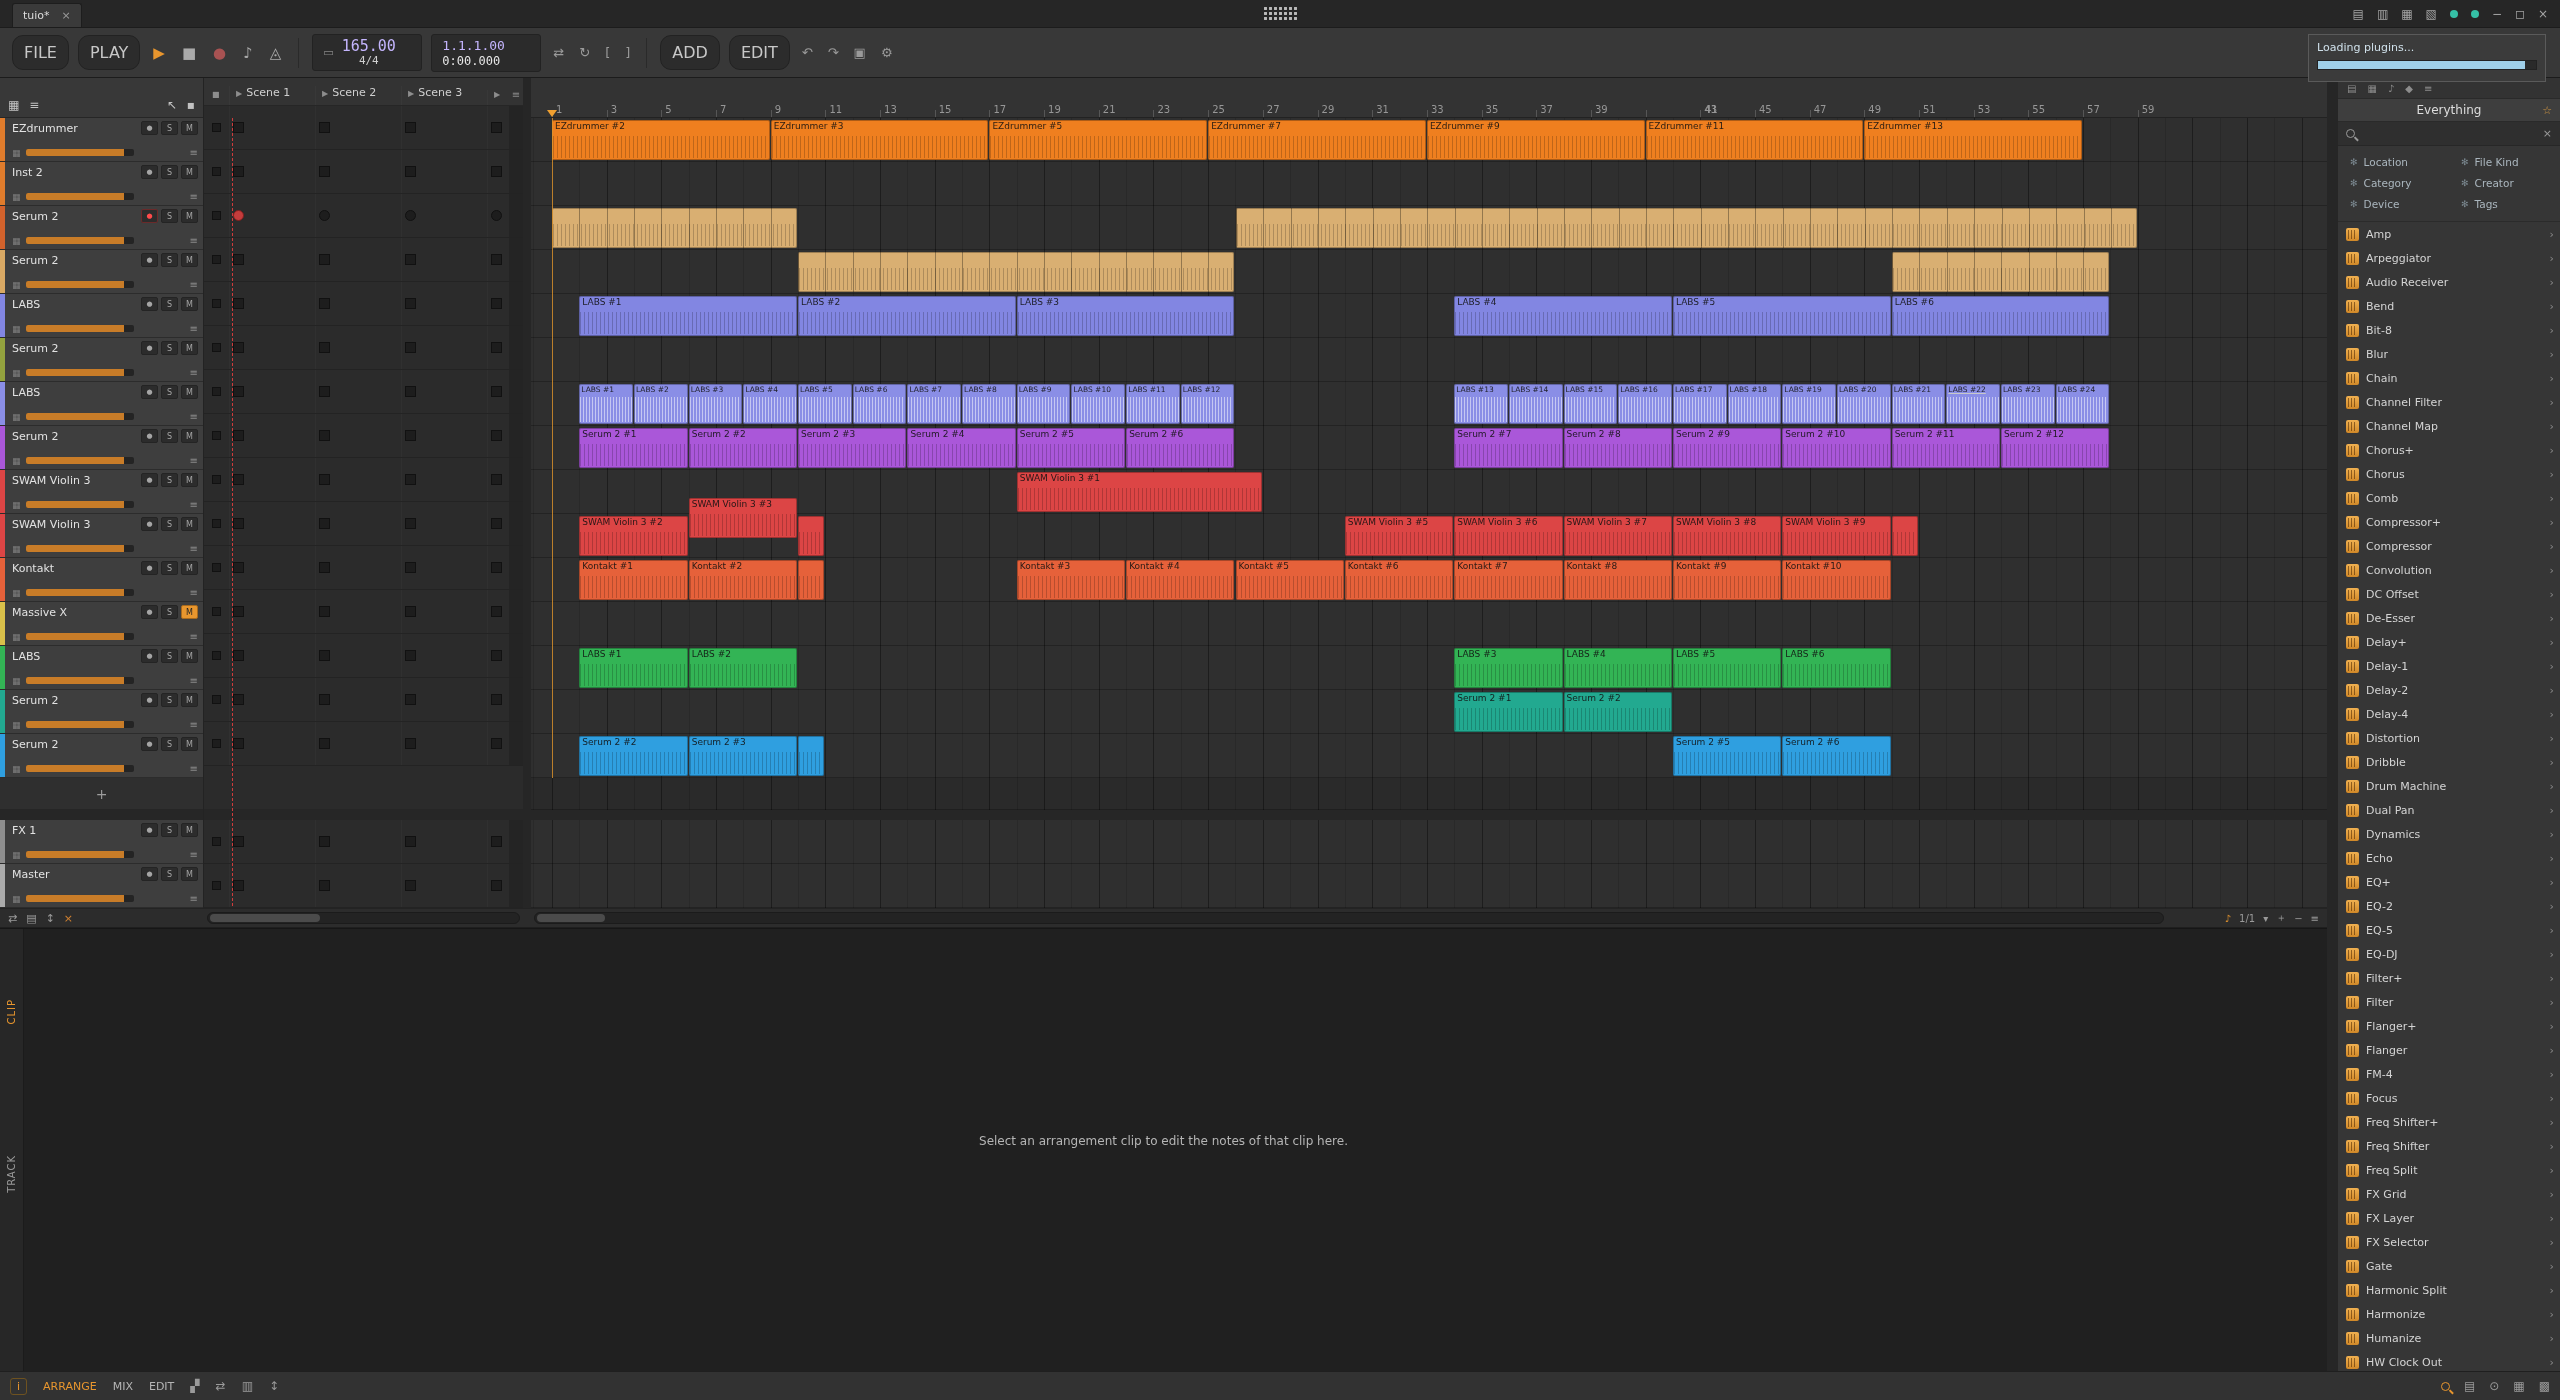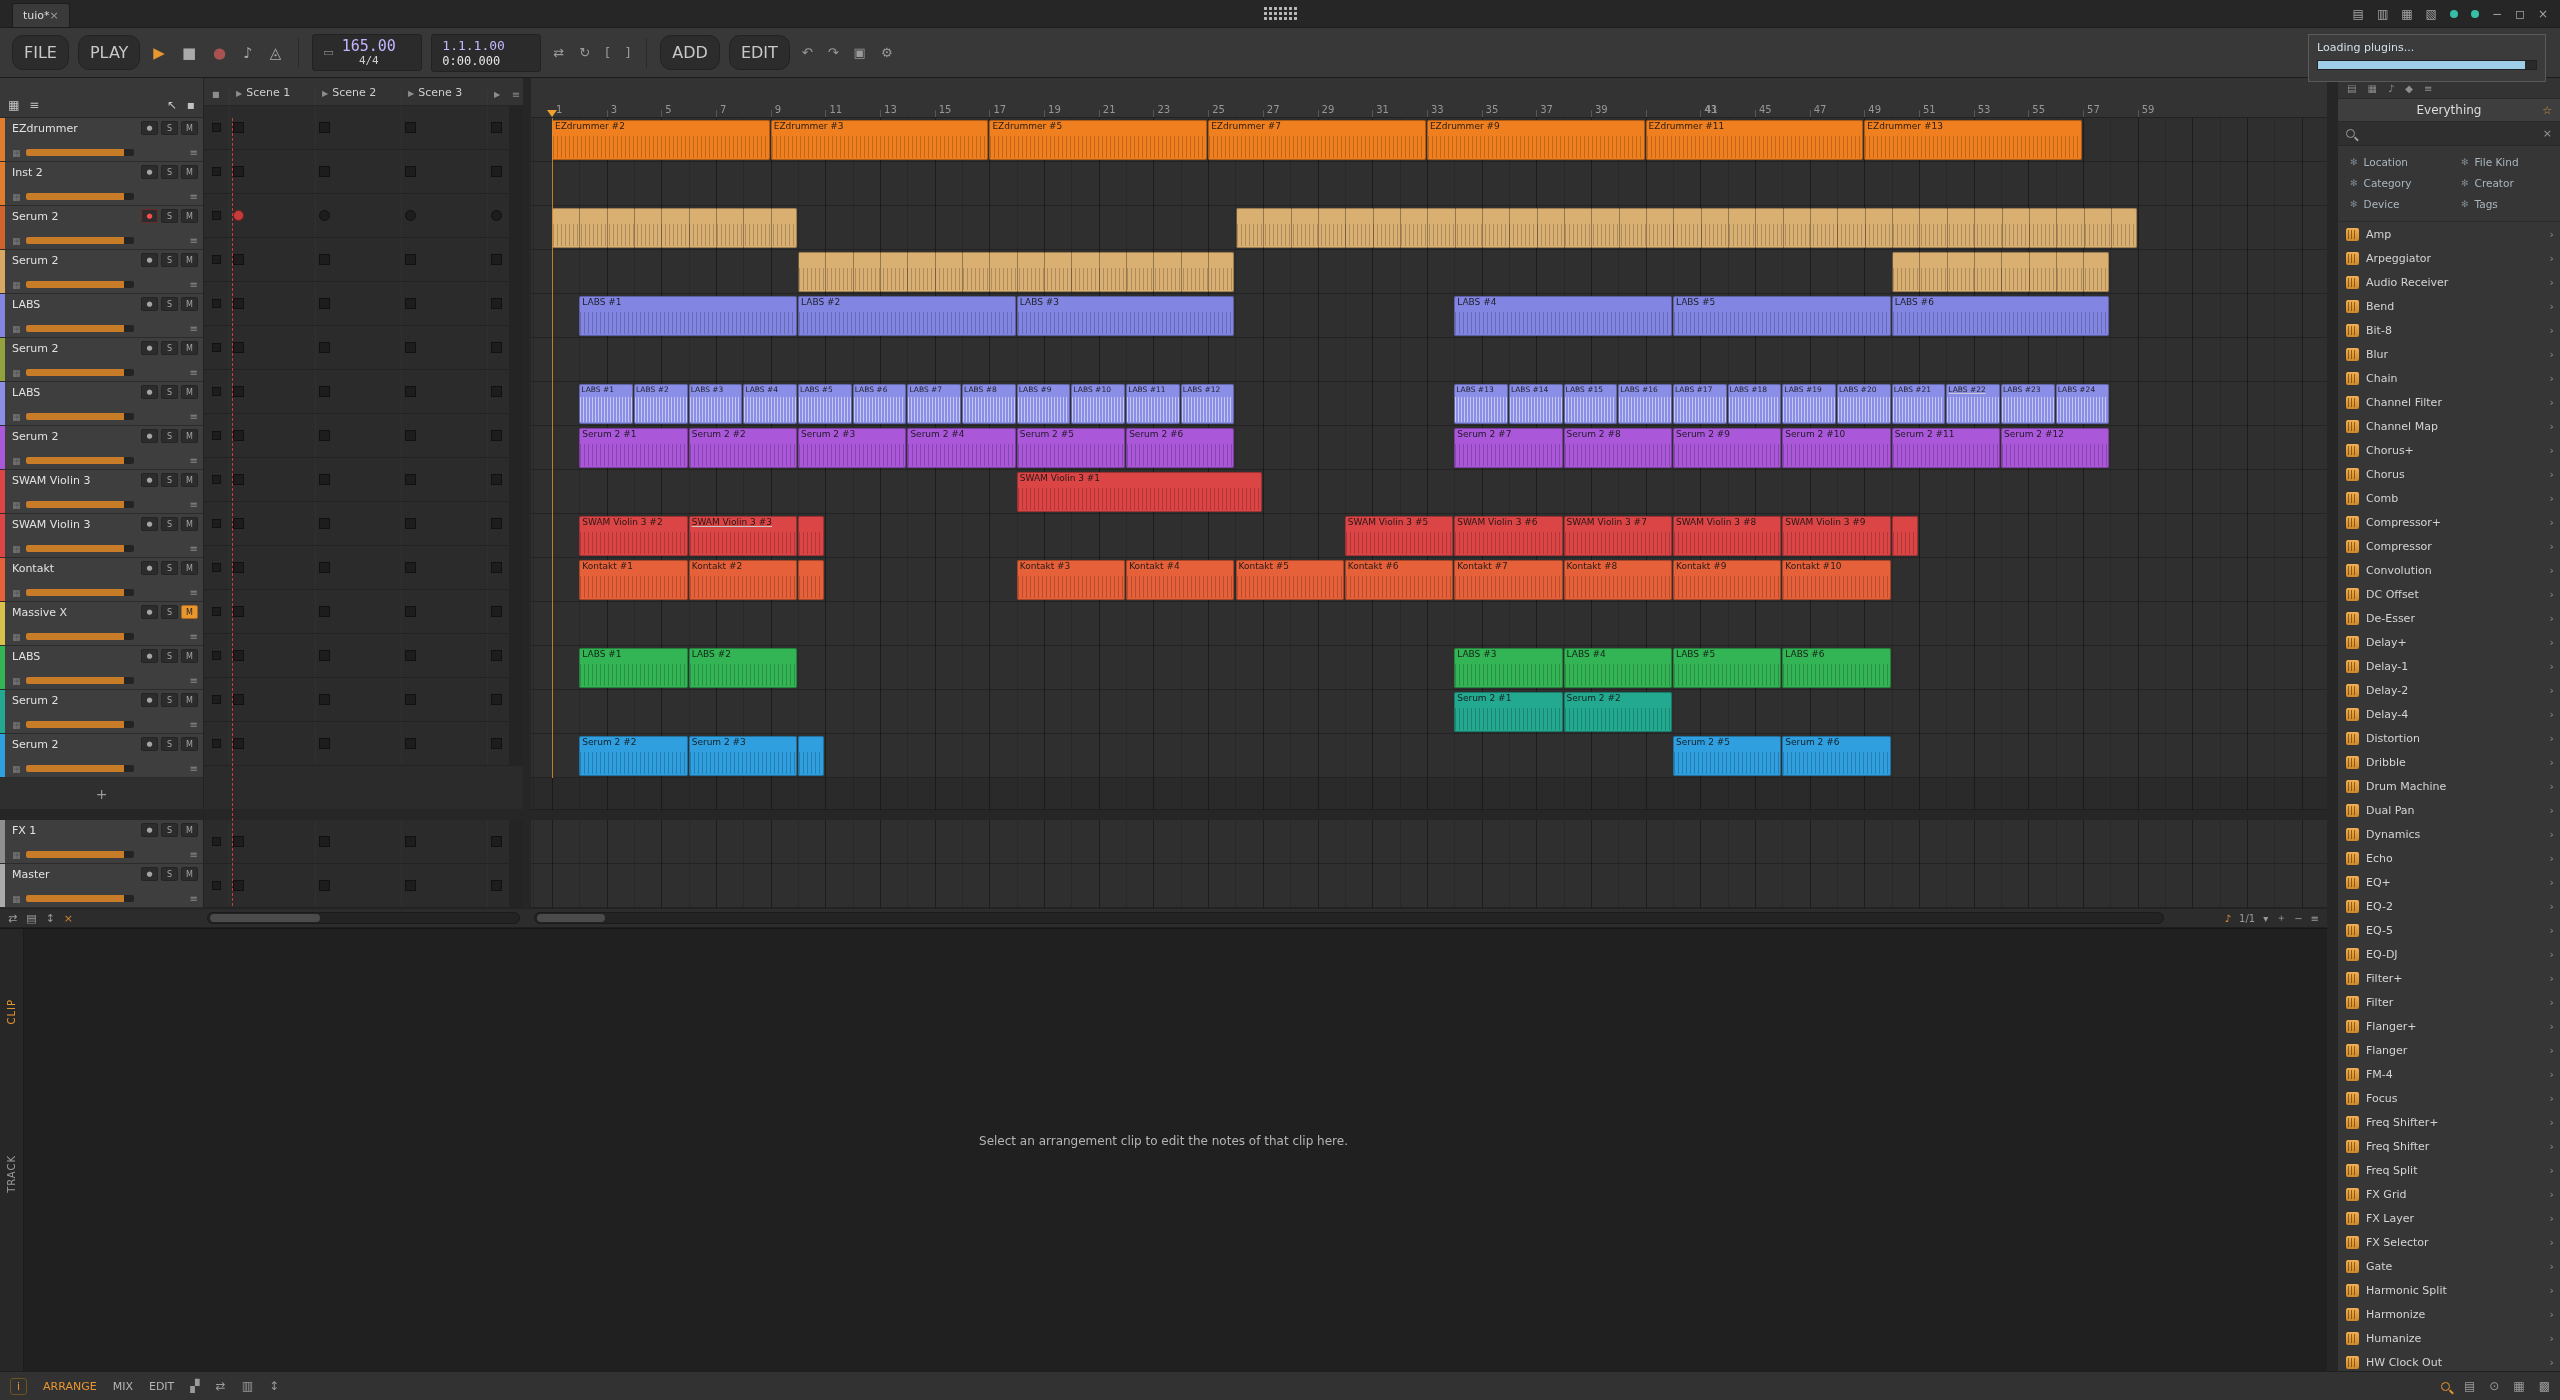--- a/index.html
+++ b/index.html
@@ -1,21 +1,21 @@
 <!DOCTYPE html>
 <html><head>
 <meta charset="utf-8">
 <style>
   *{margin:0;padding:0;box-sizing:border-box;font-family:"DejaVu Sans","Liberation Sans",sans-serif}
   html,body{width:2560px;height:1400px;overflow:hidden;background:#262626;color:#c8c8c8;font-size:11px}
   .app{position:relative;width:2560px;height:1400px;display:flex;flex-direction:column;background:#262626}
 
   
   .titlebar{height:28px;background:#262626;display:flex;align-items:center;position:relative;border-bottom:1px solid #1c1c1c}
-  .proj-tab{display:flex;align-items:center;gap:0;background:#3a3a3a;border:1px solid #1d1d1d;border-bottom:none;padding:4px 10px;margin-left:12px;font-size:11px;color:#ddd;border-radius:3px 3px 0 0;height:24px;align-self:flex-end}
+  .proj-tab{display:flex;align-items:center;gap:12px;background:#3a3a3a;border:1px solid #1d1d1d;border-bottom:none;padding:4px 10px;margin-left:12px;font-size:11px;color:#ddd;border-radius:3px 3px 0 0;height:24px;align-self:flex-end}
   .proj-close{color:#999;font-size:11px;cursor:default}
   .bw-logo{position:absolute;left:50%;top:6px;transform:translateX(-50%);width:34px;height:16px;background:radial-gradient(#b9b9b9 1.4px,transparent 1.6px);background-size:5px 5px}
   .win-right{margin-left:auto;display:flex;align-items:center;gap:13px;padding-right:12px;color:#8d8d8d;font-size:11px}
   .led{width:8px;height:8px;border-radius:50%;background:#35c0a6;display:inline-block}
   .winbtn{color:#a5a5a5;font-size:12px}
 
   
   .transport{height:50px;background:#383838;border-bottom:1px solid #1c1c1c;display:flex;align-items:center;gap:9px;padding:0 12px;flex:none}
   .tbtn{background:#2c2c2c;border:1px solid #222;border-radius:11px;color:#c8c8c8;font-size:16px;padding:7px 11px}
   .ticon{font-size:15px;color:#aaa;padding:0 4px}
@@ -1133,21 +1133,21 @@
               </div>
               <div class="clip" style="left: 1470.02px; width: 108.36px; top: 310px; background: rgb(170, 87, 217);">
                 <span class="lbl">Serum 2 #12</span>
               </div>
               <div class="clip" style="left: 485.78px; width: 245.06px; top: 354px; background: rgb(220, 69, 69);">
                 <span class="lbl">SWAM Violin 3 #1</span>
               </div>
               <div class="clip" style="left: 48.34px; width: 108.36px; top: 398px; background: rgb(220, 69, 69);">
                 <span class="lbl">SWAM Violin 3 #2</span>
               </div>
-              <div class="clip" style="left: 157.7px; width: 108.36px; top: 398px; background: rgb(220, 69, 69); text-decoration: underline;">
+              <div class="clip" style="left: 157.7px; width: 108.36px; top: 380px; background: rgb(220, 69, 69);">
                 <span class="lbl">SWAM Violin 3 #3</span>
               </div>
               <div class="clip" style="left: 267.06px; width: 26.34px; top: 398px; background: rgb(220, 69, 69);">
                 <span class="lbl"></span>
               </div>
               <div class="clip" style="left: 813.86px; width: 108.36px; top: 398px; background: rgb(220, 69, 69);">
                 <span class="lbl">SWAM Violin 3 #5</span>
               </div>
               <div class="clip" style="left: 923.22px; width: 108.36px; top: 398px; background: rgb(220, 69, 69);">
                 <span class="lbl">SWAM Violin 3 #6</span>

